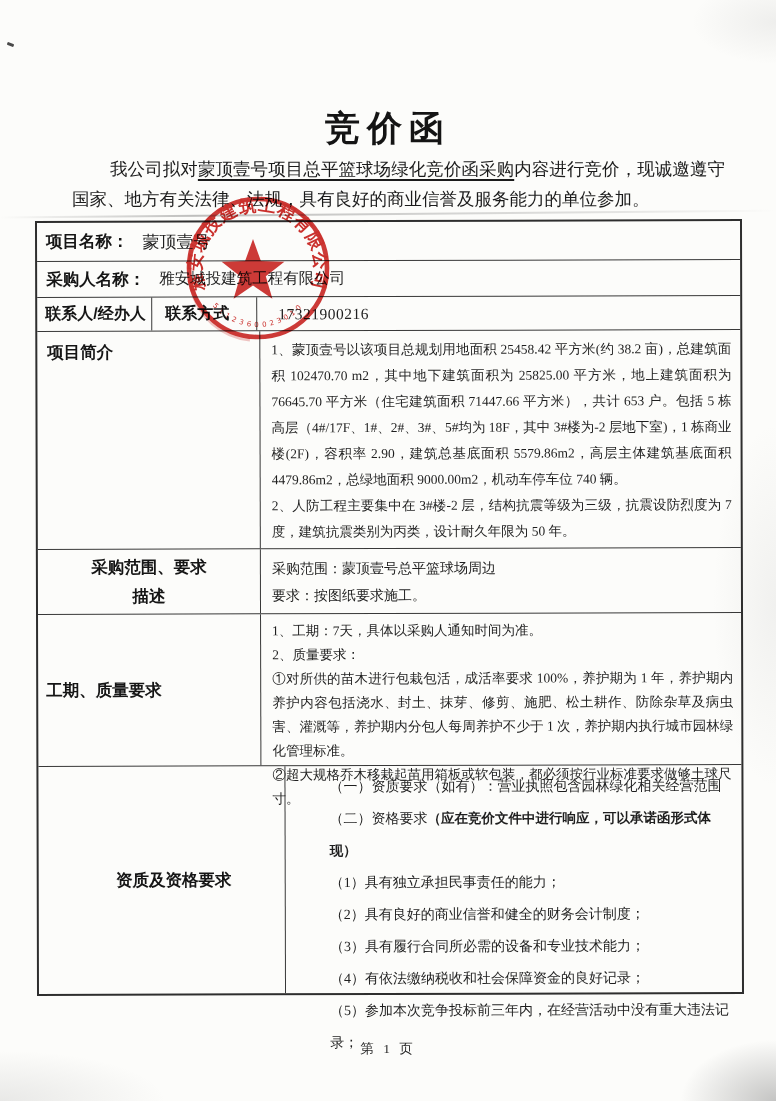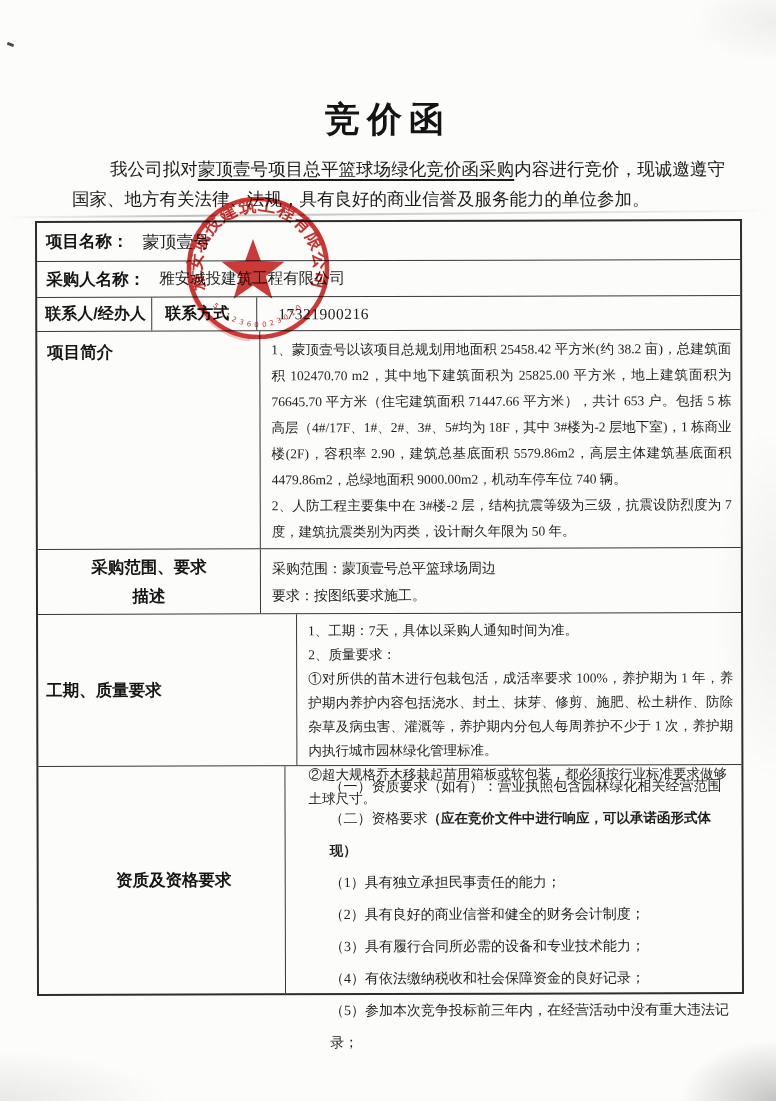--- a/index.html
+++ b/index.html
@@ -13,21 +13,21 @@
       radial-gradient(120px 60px at 100% 2%, rgba(140,140,140,.12), rgba(140,140,140,0) 70%),
       #fcfcfa;
     font-family:"Liberation Serif","DejaVu Serif",serif;
     color:#1f1f1f;
   }
   .mark-topleft { position:absolute; left:7px; top:43px; width:7px; height:3px;
     background:#4a4a4a; transform:rotate(22deg); border-radius:1px; }
   .scanline { position:absolute; left:0; top:213px; width:776px; height:1.5px;
     background:linear-gradient(90deg, rgba(90,90,90,0), rgba(90,90,90,.38) 25%, rgba(90,90,90,.18) 75%, rgba(90,90,90,0));
     transform:rotate(-.5deg); }
-  .title { position:absolute; top:96px; left:0; width:100%; text-align:center;
+  .title { position:absolute; top:105px; left:0; width:100%; text-align:center;
     font-size:35px; font-weight:bold; letter-spacing:7px; color:#141414; }
   .intro { position:absolute; top:154px; left:72px; width:653px;
     font-size:17.5px; line-height:30px; text-align:justify; text-indent:38px; color:#1b1b1b; }
   .u { text-decoration:underline; text-decoration-thickness:1.5px; text-underline-offset:4px; }
 
   .doc-table { position:absolute; left:36px; top:220px; width:707px;
     border:2px solid #2e2e2e; transform:rotate(-.15deg); background:transparent; }
   .tr { display:flex; }
   .tr + .tr { border-top:1.6px solid #383838; }
   .td { border-left:1.6px solid #383838; }
@@ -44,21 +44,21 @@
   .r1 .val { font-size:17px; }
 
   .c-contact-label { width:114px; display:flex; align-items:center; padding-left:8px; }
   .c-contact-name  { width:192px; display:flex; align-items:center; padding-left:14px; font-size:15px; }
   .c-method-label  { width:105px; display:flex; align-items:center; padding-left:13px; }
   .c-phone { flex:1; display:flex; align-items:center; padding-left:21px;
     font-size:15.5px; letter-spacing:.5px; }
   .c-contact-label .label, .c-method-label .label { font-size:16px; }
 
   .c-label-top { width:222px; padding:10px 0 0 10px; }
-  .c-label-mid { width:258px; display:flex; align-items:center; padding-left:8px; }
+  .c-label-mid { width:222px; display:flex; align-items:center; padding-left:8px; }
   .c-label-center { width:222px; display:flex; flex-direction:column; align-items:center;
     justify-content:center; text-align:left; line-height:29px; }
   .c-label-vcenter { width:222px; display:flex; align-items:center; justify-content:center;margin-left:24px; }
   .c-content { flex:1; min-width:0; }
 
   .overview-body { padding:6px 9px 0 11px; font-size:13.5px; line-height:26px; text-align:justify; }
   .scope-body { padding:6px 9px 0 11px; font-size:14px; line-height:27px; }
   .schedule-body { padding:5px 8px 0 11px; font-size:13.5px; line-height:24px; }
   .schedule-body .just { text-align:justify; text-justify:inter-character; }
   .qual-body { padding:5px 10px 0 44px; font-size:14px; line-height:32px; }
@@ -167,14 +167,15 @@
     <path id="sealTextArc" d="M 27.2 97.4 A 57 57 0 1 1 132.8 97.4" fill="none"></path>
     <path id="sealCodeArc" d="M 31.7 109.8 A 59 59 0 0 0 128.3 109.8" fill="none"></path>
     <text font-size="17.5" font-weight="bold" fill="#c9201d" font-family="Liberation Sans, sans-serif" letter-spacing="1">
       <textPath href="#sealTextArc">雅安城投建筑工程有限公司</textPath>
     </text>
     <text font-size="7" fill="#c9201d" font-family="DejaVu Sans, sans-serif" letter-spacing="3.5">
       <textPath href="#sealCodeArc" startOffset="5">5112360023010</textPath>
     </text>
   </svg>
 
+  <div class="footer">第 1 页</div>
 
 </div>
 
 </body></html>

